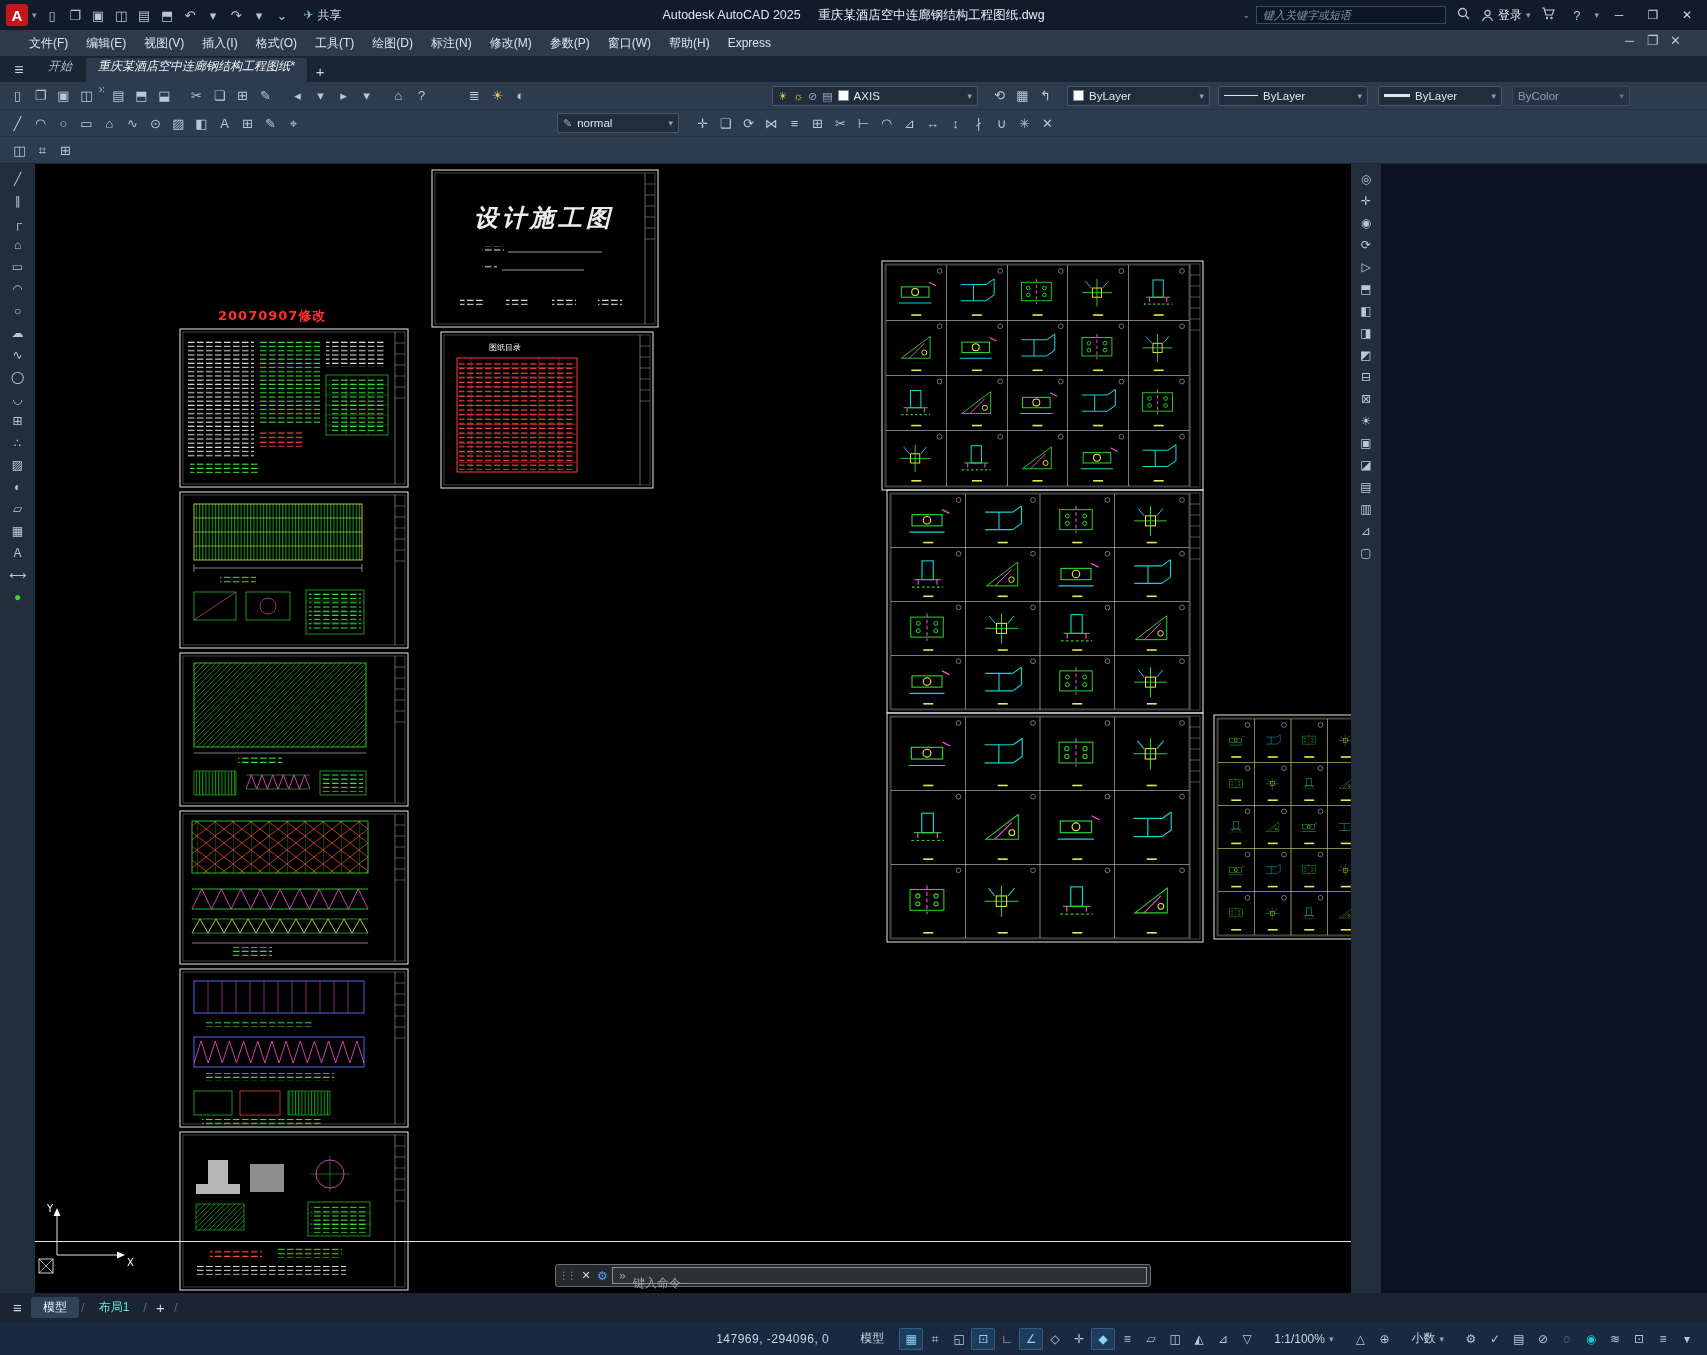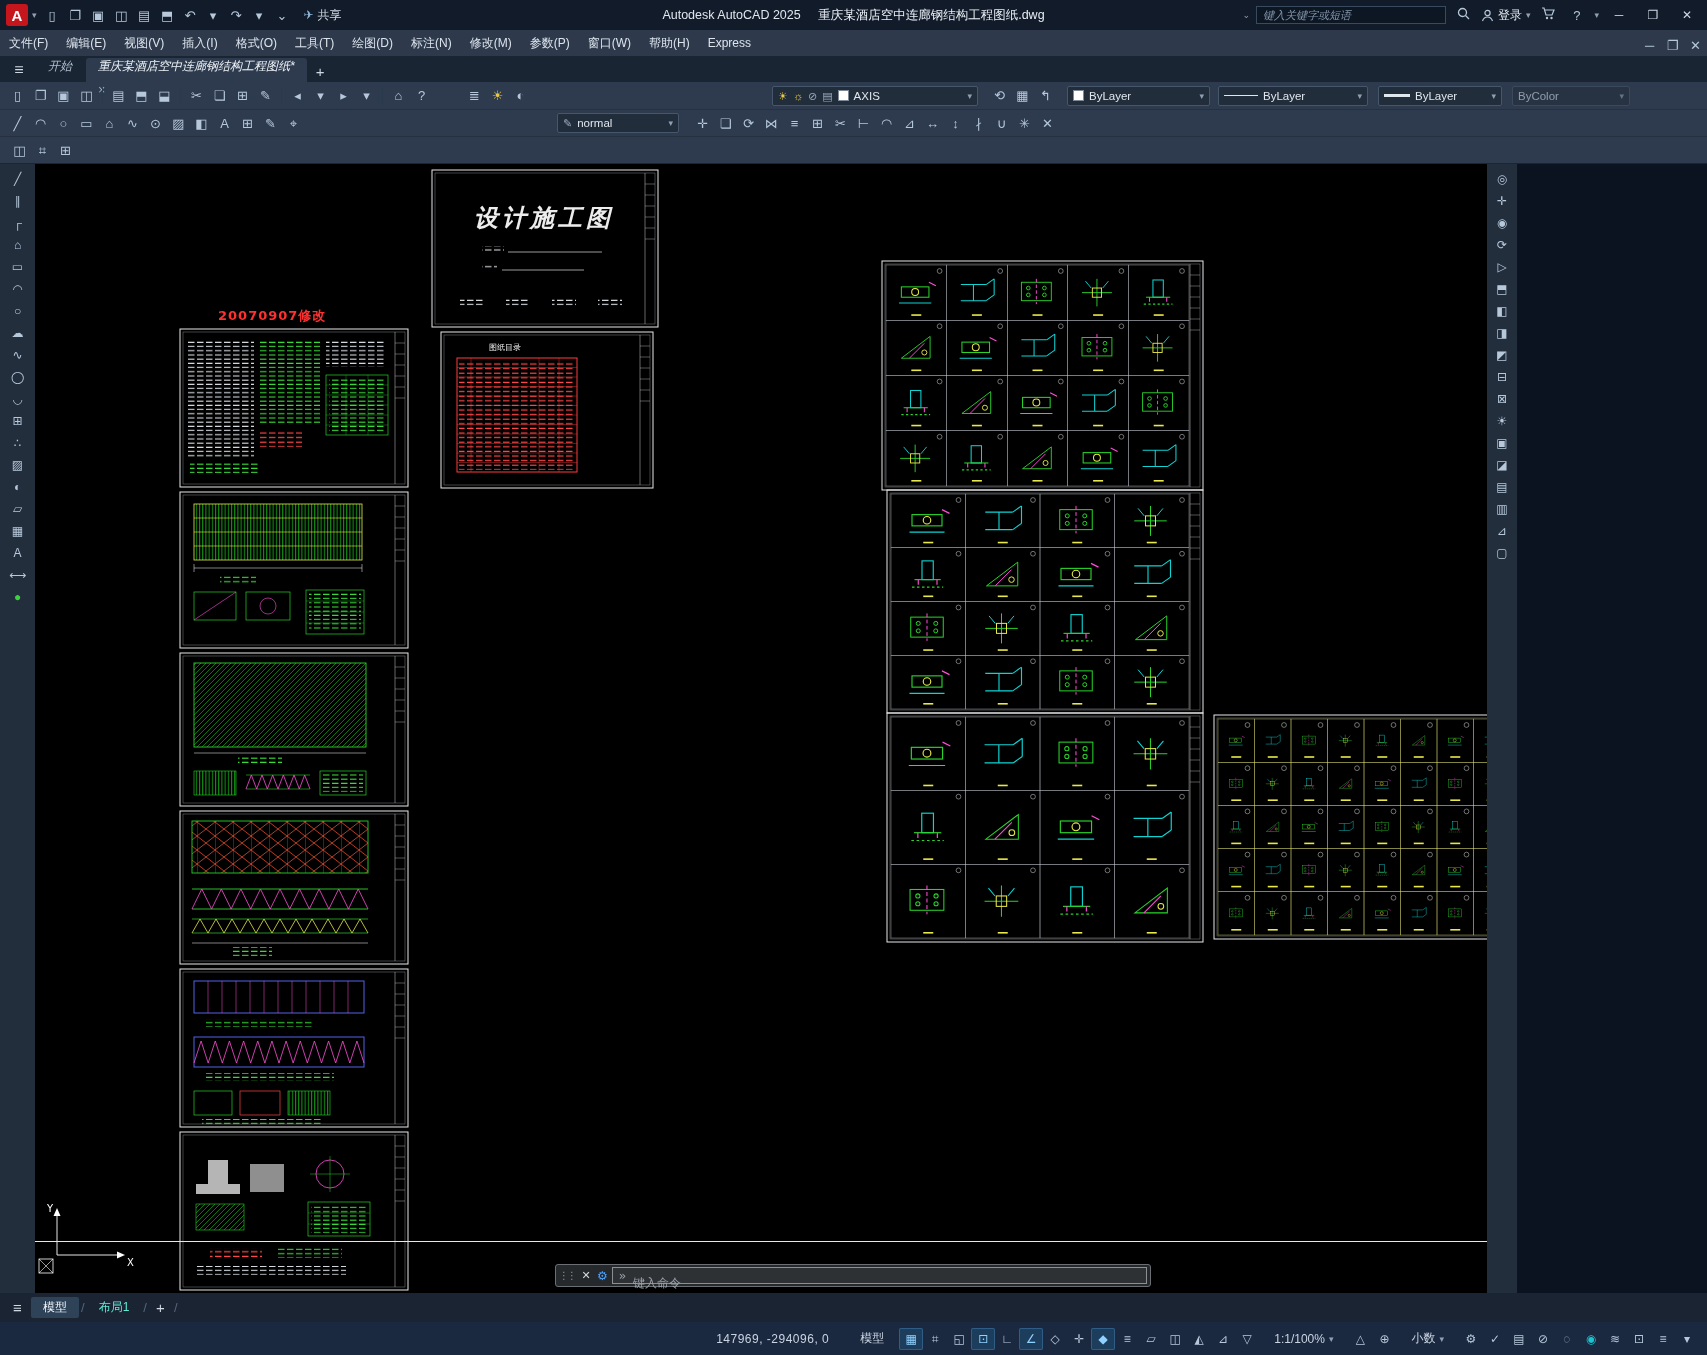--- a/index.html
+++ b/index.html
@@ -22,21 +22,21 @@
   .share .plane{color:#8fb7dd;}
   .tb-center{position:absolute;left:0;right:0;text-align:center;pointer-events:none;color:#dfe6ee;font-size:12.5px;}
   .tb-center .doc{margin-left:14px;color:#e8eef5;}
   .tb-right{margin-left:auto;display:flex;align-items:center;gap:6px;z-index:2;}
   .searchbox{width:190px;height:18px;background:#0d1623;border:1px solid #3a4a5e;display:flex;
     align-items:center;padding:0 6px;color:#8496ab;font-size:11px;font-style:italic;}
   .winbtn{width:28px;height:22px;line-height:22px;text-align:center;color:#cfd8e3;font-size:12px;}
   .login{display:flex;align-items:center;gap:4px;color:#dfe6ee;}
 
   
-  #menubar{height:26px;background:#2e3a4c;display:flex;align-items:flex-end;padding:0 0;}
+  #menubar{height:26px;background:#2e3a4c;display:flex;align-items:flex-start;padding:0 20px;}
   #menu-items{display:flex;}
   .menu-item{padding:0 9px;line-height:26px;color:#dbe3ec;font-size:12px;}
   #menubar .tb-right{gap:2px;}
 
   
   #tabbar{height:26px;background:#1a2533;display:flex;align-items:flex-end;padding:0 4px;gap:2px;}
   #tabbar .icon.ham{font-size:16px;height:24px;line-height:24px;width:30px;color:#cfd8e3;}
   .dtab{display:flex;align-items:flex-start;gap:8px;padding:0 12px;height:24px;color:#aebdcd;font-size:12px;
     border-top-left-radius:3px;border-top-right-radius:3px;font-style:italic;}
   .dtab.active{background:#2e3b4e;color:#eef3f8;flex-direction:column;}
@@ -60,21 +60,21 @@
   .dd-text{width:122px;margin-left:252px;}
   .ltline{width:34px;height:0;border-top:1px solid #dfe6ee;flex:none;}
   .lwline{width:26px;height:3px;background:#dfe6ee;flex:none;}
   #ic-r1b{margin-left:30px;} #ic-r1c{margin-left:10px;} #ic-r2b{margin-left:12px;}
 
   
   #main{display:flex;height:1129px;}
   #lefttools{width:35px;background:#232e3d;display:flex;flex-direction:column;align-items:center;padding-top:5px;gap:1px;}
   #lefttools .icon,#righttools .icon{width:26px;height:21px;line-height:21px;font-size:12px;}
   #righttools{width:30px;background:#232e3d;display:flex;flex-direction:column;align-items:center;padding-top:5px;gap:1px;}
-  #canvas{position:relative;width:1452px;height:1129px;background:#000;overflow:hidden;}
+  #canvas{position:relative;width:1316px;height:1129px;background:#000;overflow:hidden;}
   #sheets{position:absolute;left:0;top:0;font-family:"DejaVu Sans",sans-serif;}
 
   
   #ch-v{position:absolute;left:1549px;top:0;width:1px;height:1129px;background:#e8e8e8;}
   #ch-h{position:absolute;left:0;top:1077px;width:1642px;height:1px;background:#e8e8e8;}
   #pickbox{position:absolute;left:1542px;top:1070px;width:14px;height:14px;border:1px solid #e8e8e8;}
 
   
   #viewcube{position:absolute;left:1500px;top:30px;width:108px;height:108px;border-radius:50%;
     background:radial-gradient(circle,rgba(130,130,130,.30) 55%,rgba(80,80,80,.18) 75%);}

